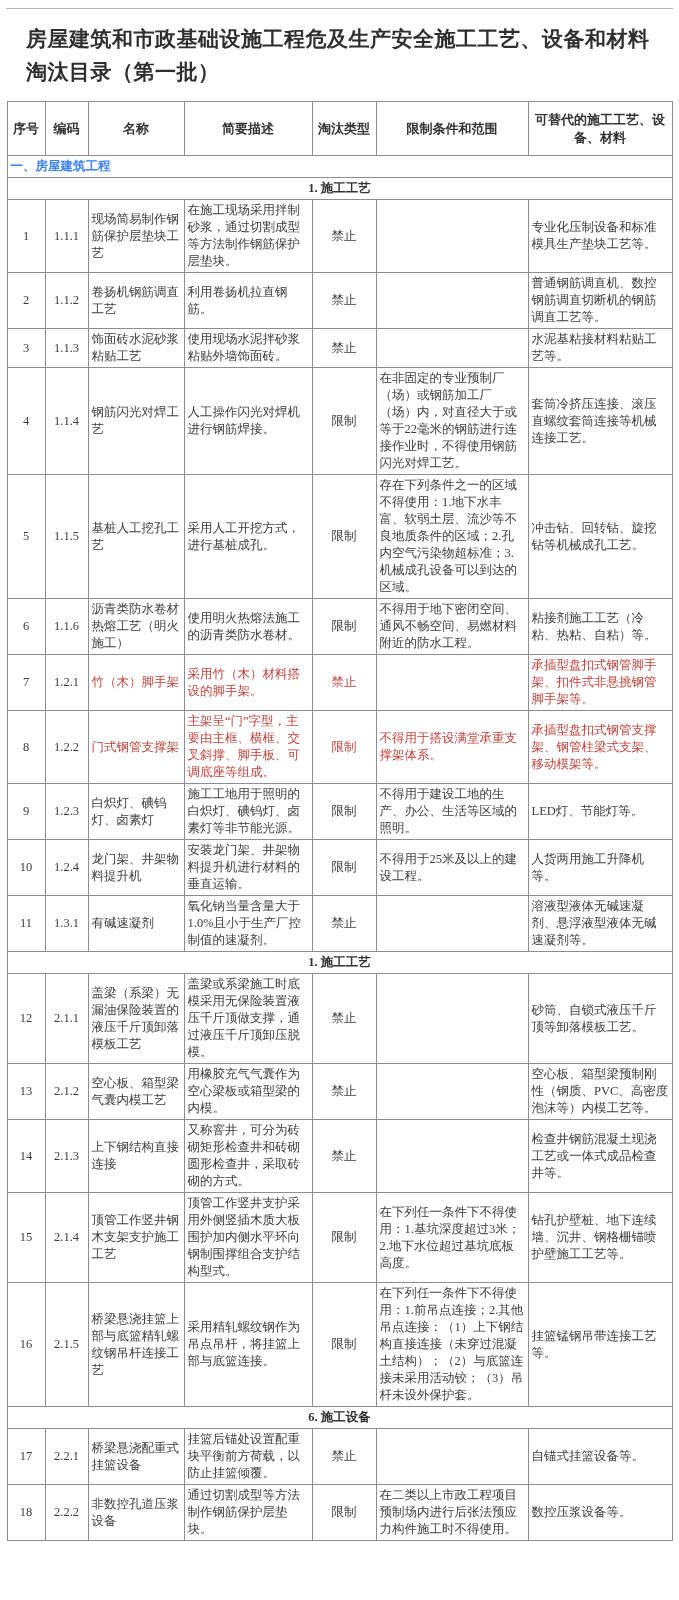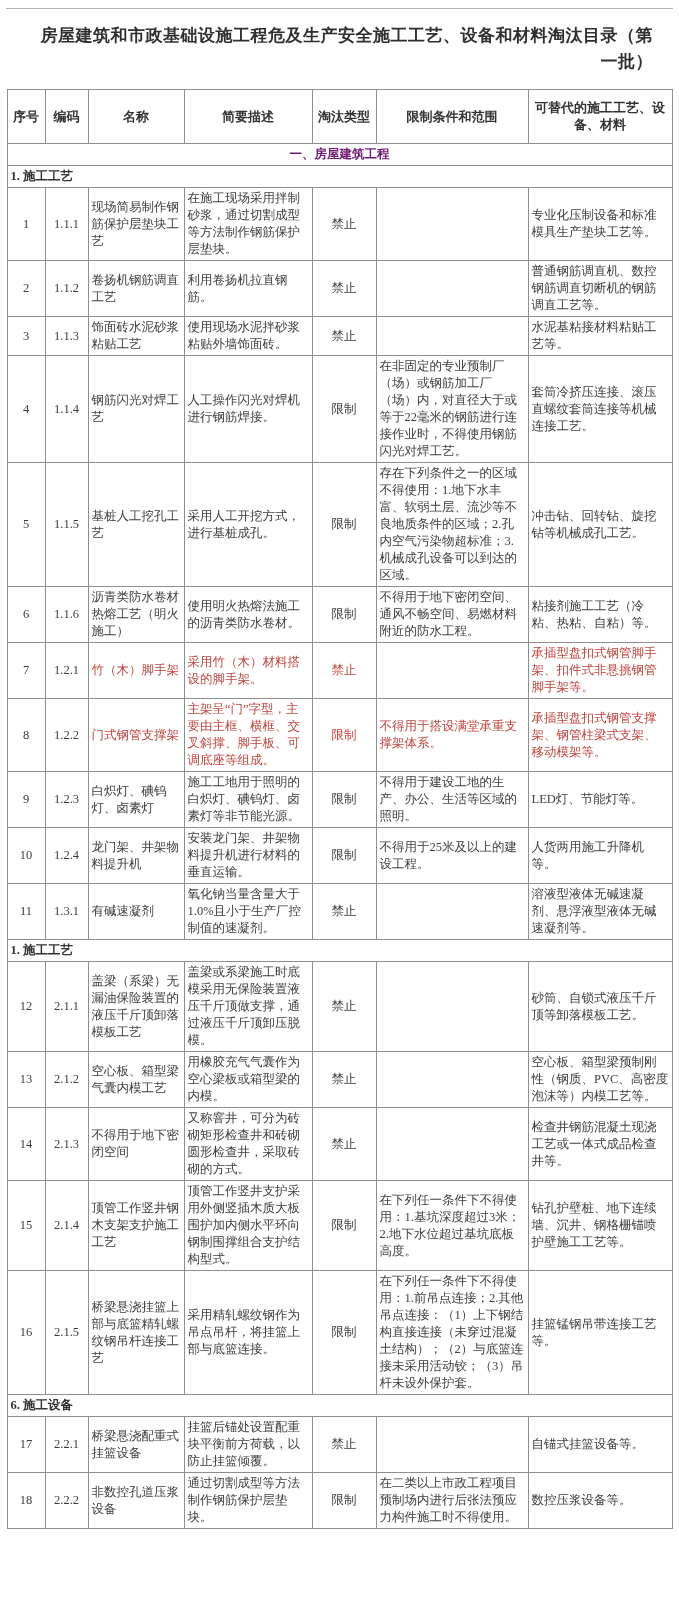--- a/index.html
+++ b/index.html
@@ -9,23 +9,23 @@
     font-family:"Liberation Serif","DejaVu Serif",serif;
     color:#3d3d3d;
     -webkit-font-smoothing:antialiased;
   }
   .top-rule{
     border-top:1px solid #b5b5b5;
     margin:8px 6px 0 6px;
     height:0;
   }
   .doc-title{
-    font-size:17px;
-    font-weight:bold;
-    text-align:right;
+    font-size:21px;
+    font-weight:bold;
+    text-align:left;
     line-height:1.55;
     margin:14px 26px 13px 26px;
     color:#2f2f2f;
     letter-spacing:0.5px;
   }
   table.catalog{
     border-collapse:collapse;
     table-layout:fixed;
     width:665px;
     margin:0 auto;
@@ -48,29 +48,28 @@
     color:#333;
   }
   .col-no{width:38px;}
   .col-code{width:43px;}
   .col-name{width:96px;}
   .col-desc{width:128px;}
   .col-type{width:64px;}
   .col-cond{width:152px;}
   .col-alt{width:144px;}
   td.section-td{
-    text-align:center;
     font-weight:bold;
     font-size:14.5px;
     padding:4px 2px;
-    color:#701a75;
+    color:#3b82f6;
     font-family:Liberation Serif, serif;
   }
   td.subsection-td{
-    text-align:left;
+    text-align:center;
     font-weight:bold;
     font-size:14px;
     padding:4px 2px;
     color:#333;
   }
   td.c-no,td.c-code,td.c-type{text-align:center;}
   td.c-name,td.c-desc,td.c-cond,td.c-alt{text-align:left;}
   tr.red-row td.c-name,
   tr.red-row td.c-desc,
   tr.red-row td.c-type,
@@ -230,21 +229,21 @@
         <td class="c-code">2.1.2</td>
         <td class="c-name">空心板、箱型梁气囊内模工艺</td>
         <td class="c-desc">用橡胶充气气囊作为空心梁板或箱型梁的内模。</td>
         <td class="c-type">禁止</td>
         <td class="c-cond"></td>
         <td class="c-alt">空心板、箱型梁预制刚性（钢质、PVC、高密度泡沫等）内模工艺等。</td>
       </tr>
       <tr>
         <td class="c-no">14</td>
         <td class="c-code">2.1.3</td>
-        <td class="c-name">不得用于地下密闭空间</td>
+        <td class="c-name">上下钢结构直接连接</td>
         <td class="c-desc">又称窨井，可分为砖砌矩形检查井和砖砌圆形检查井，采取砖砌的方式。</td>
         <td class="c-type">禁止</td>
         <td class="c-cond"></td>
         <td class="c-alt">检查井钢筋混凝土现浇工艺或一体式成品检查井等。</td>
       </tr>
       <tr>
         <td class="c-no">15</td>
         <td class="c-code">2.1.4</td>
         <td class="c-name">顶管工作竖井钢木支架支护施工工艺</td>
         <td class="c-desc">顶管工作竖井支护采用外侧竖插木质大板围护加内侧水平环向钢制围撑组合支护结构型式。</td>

